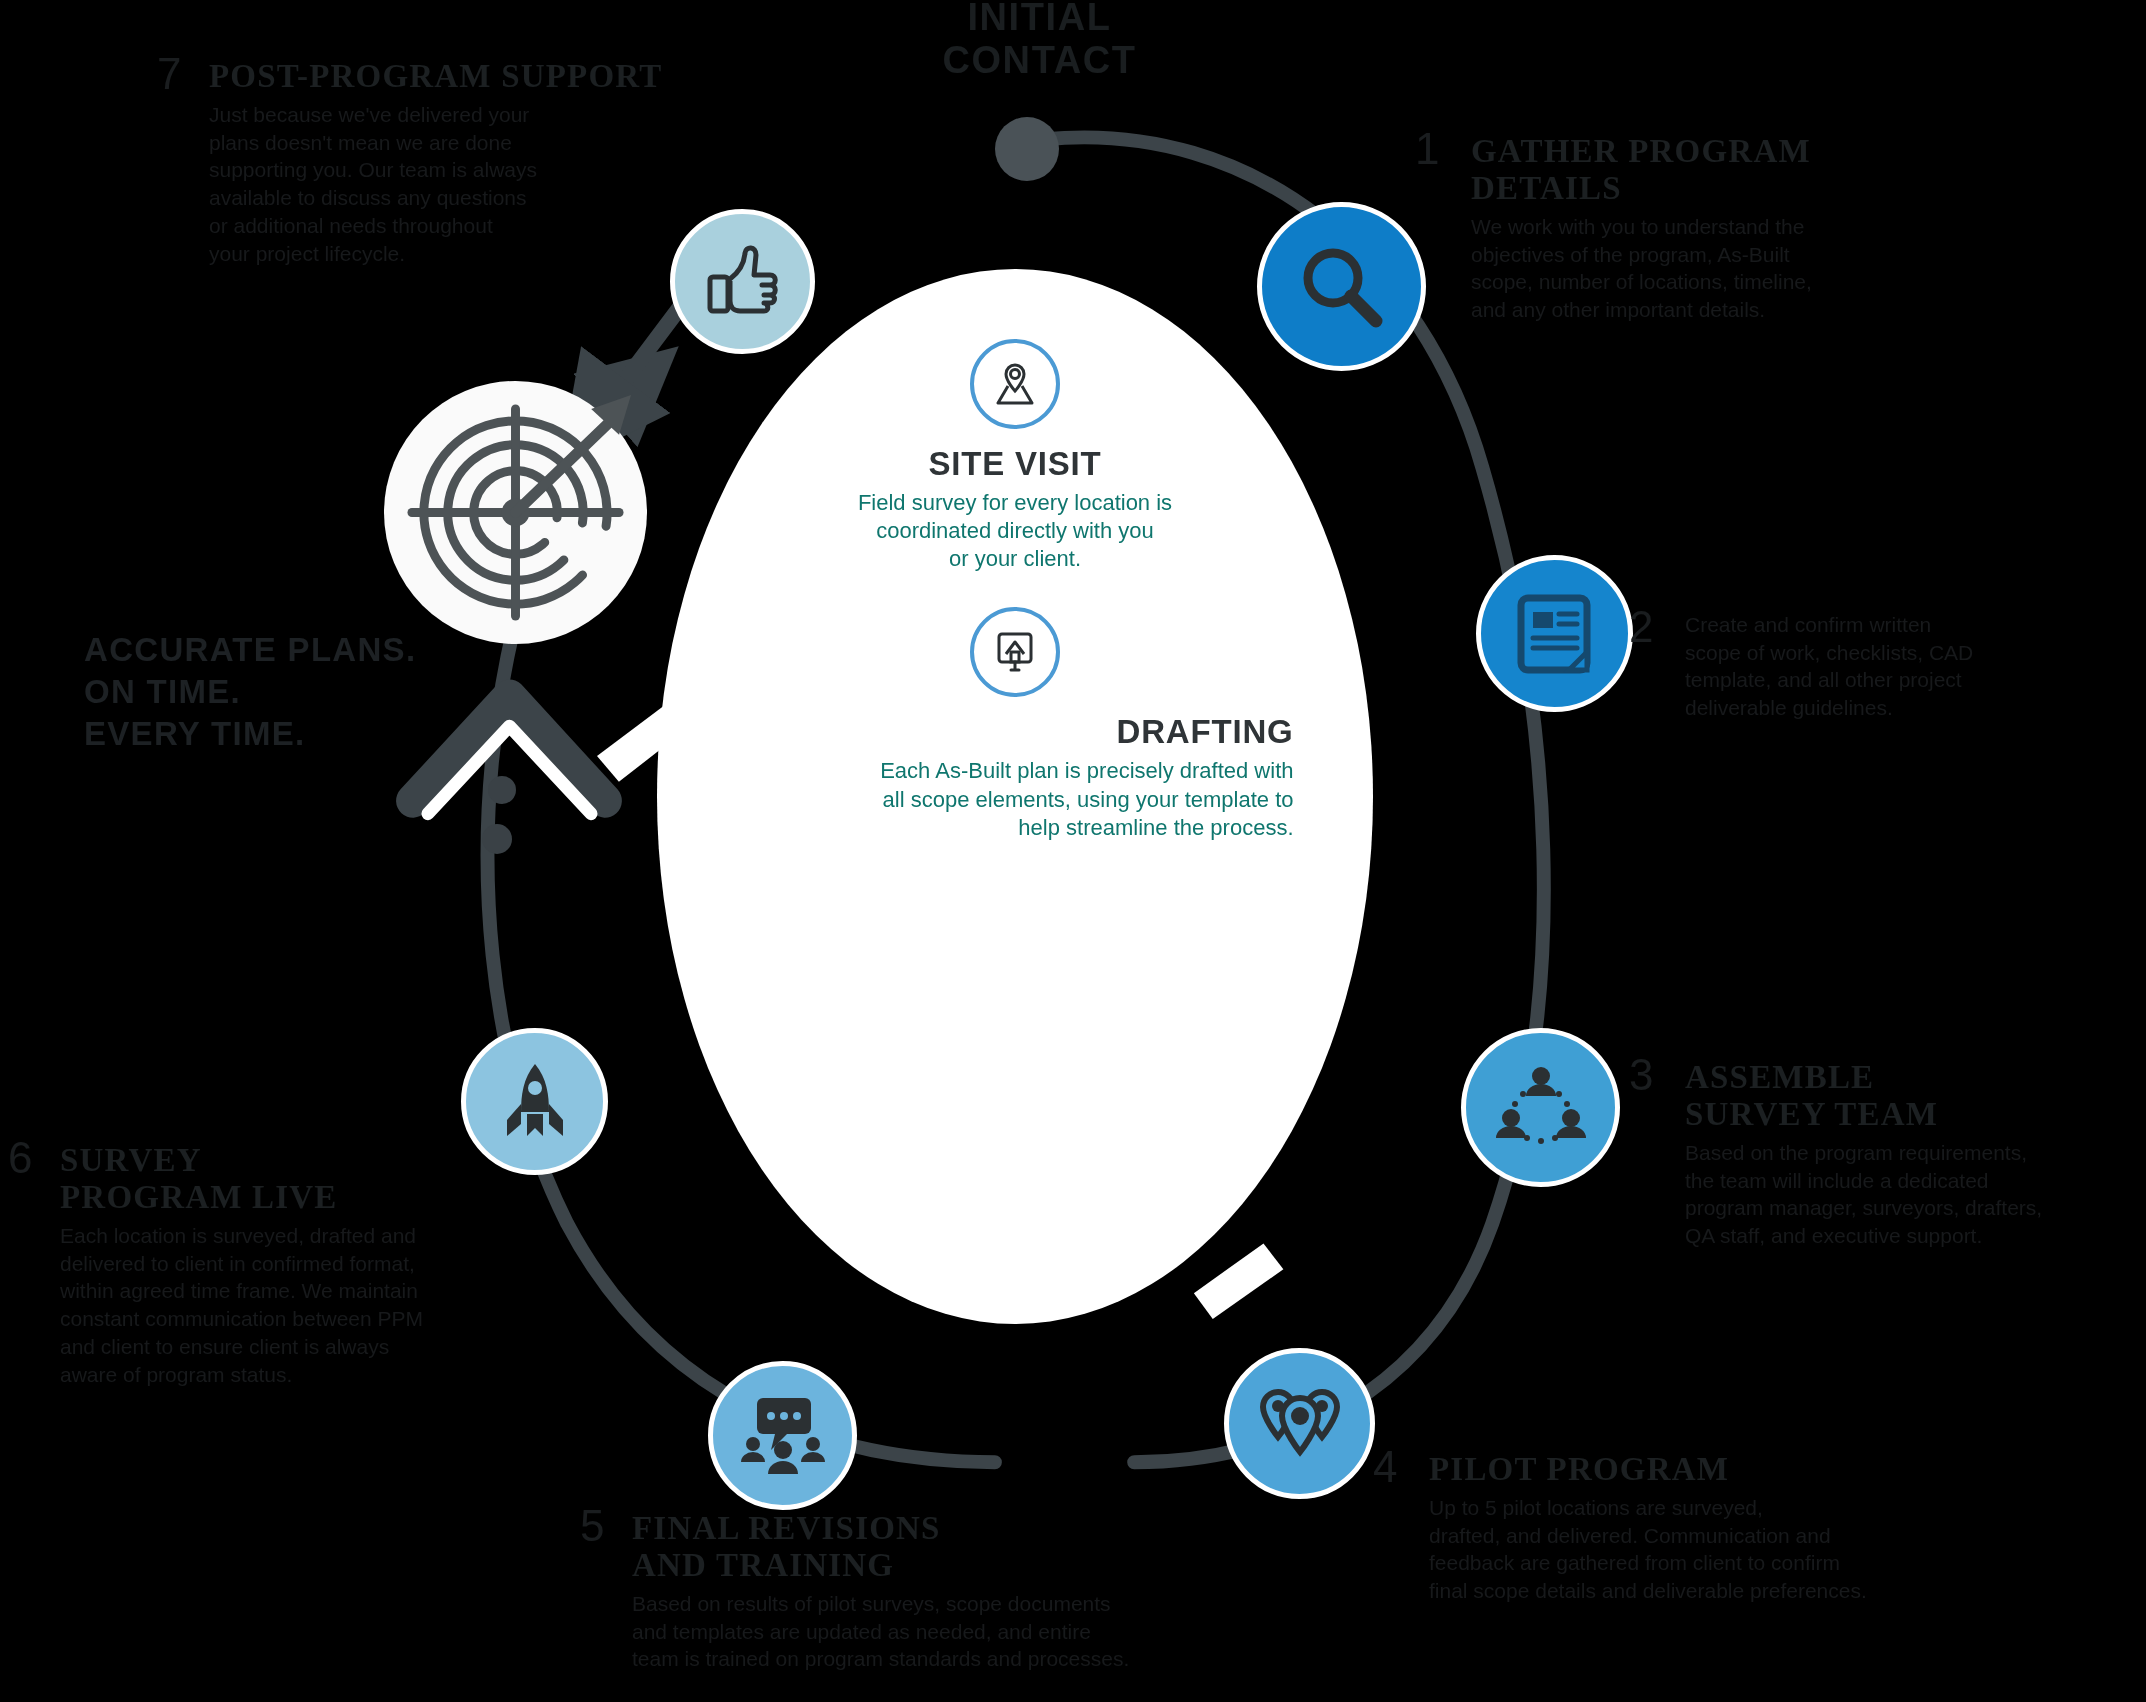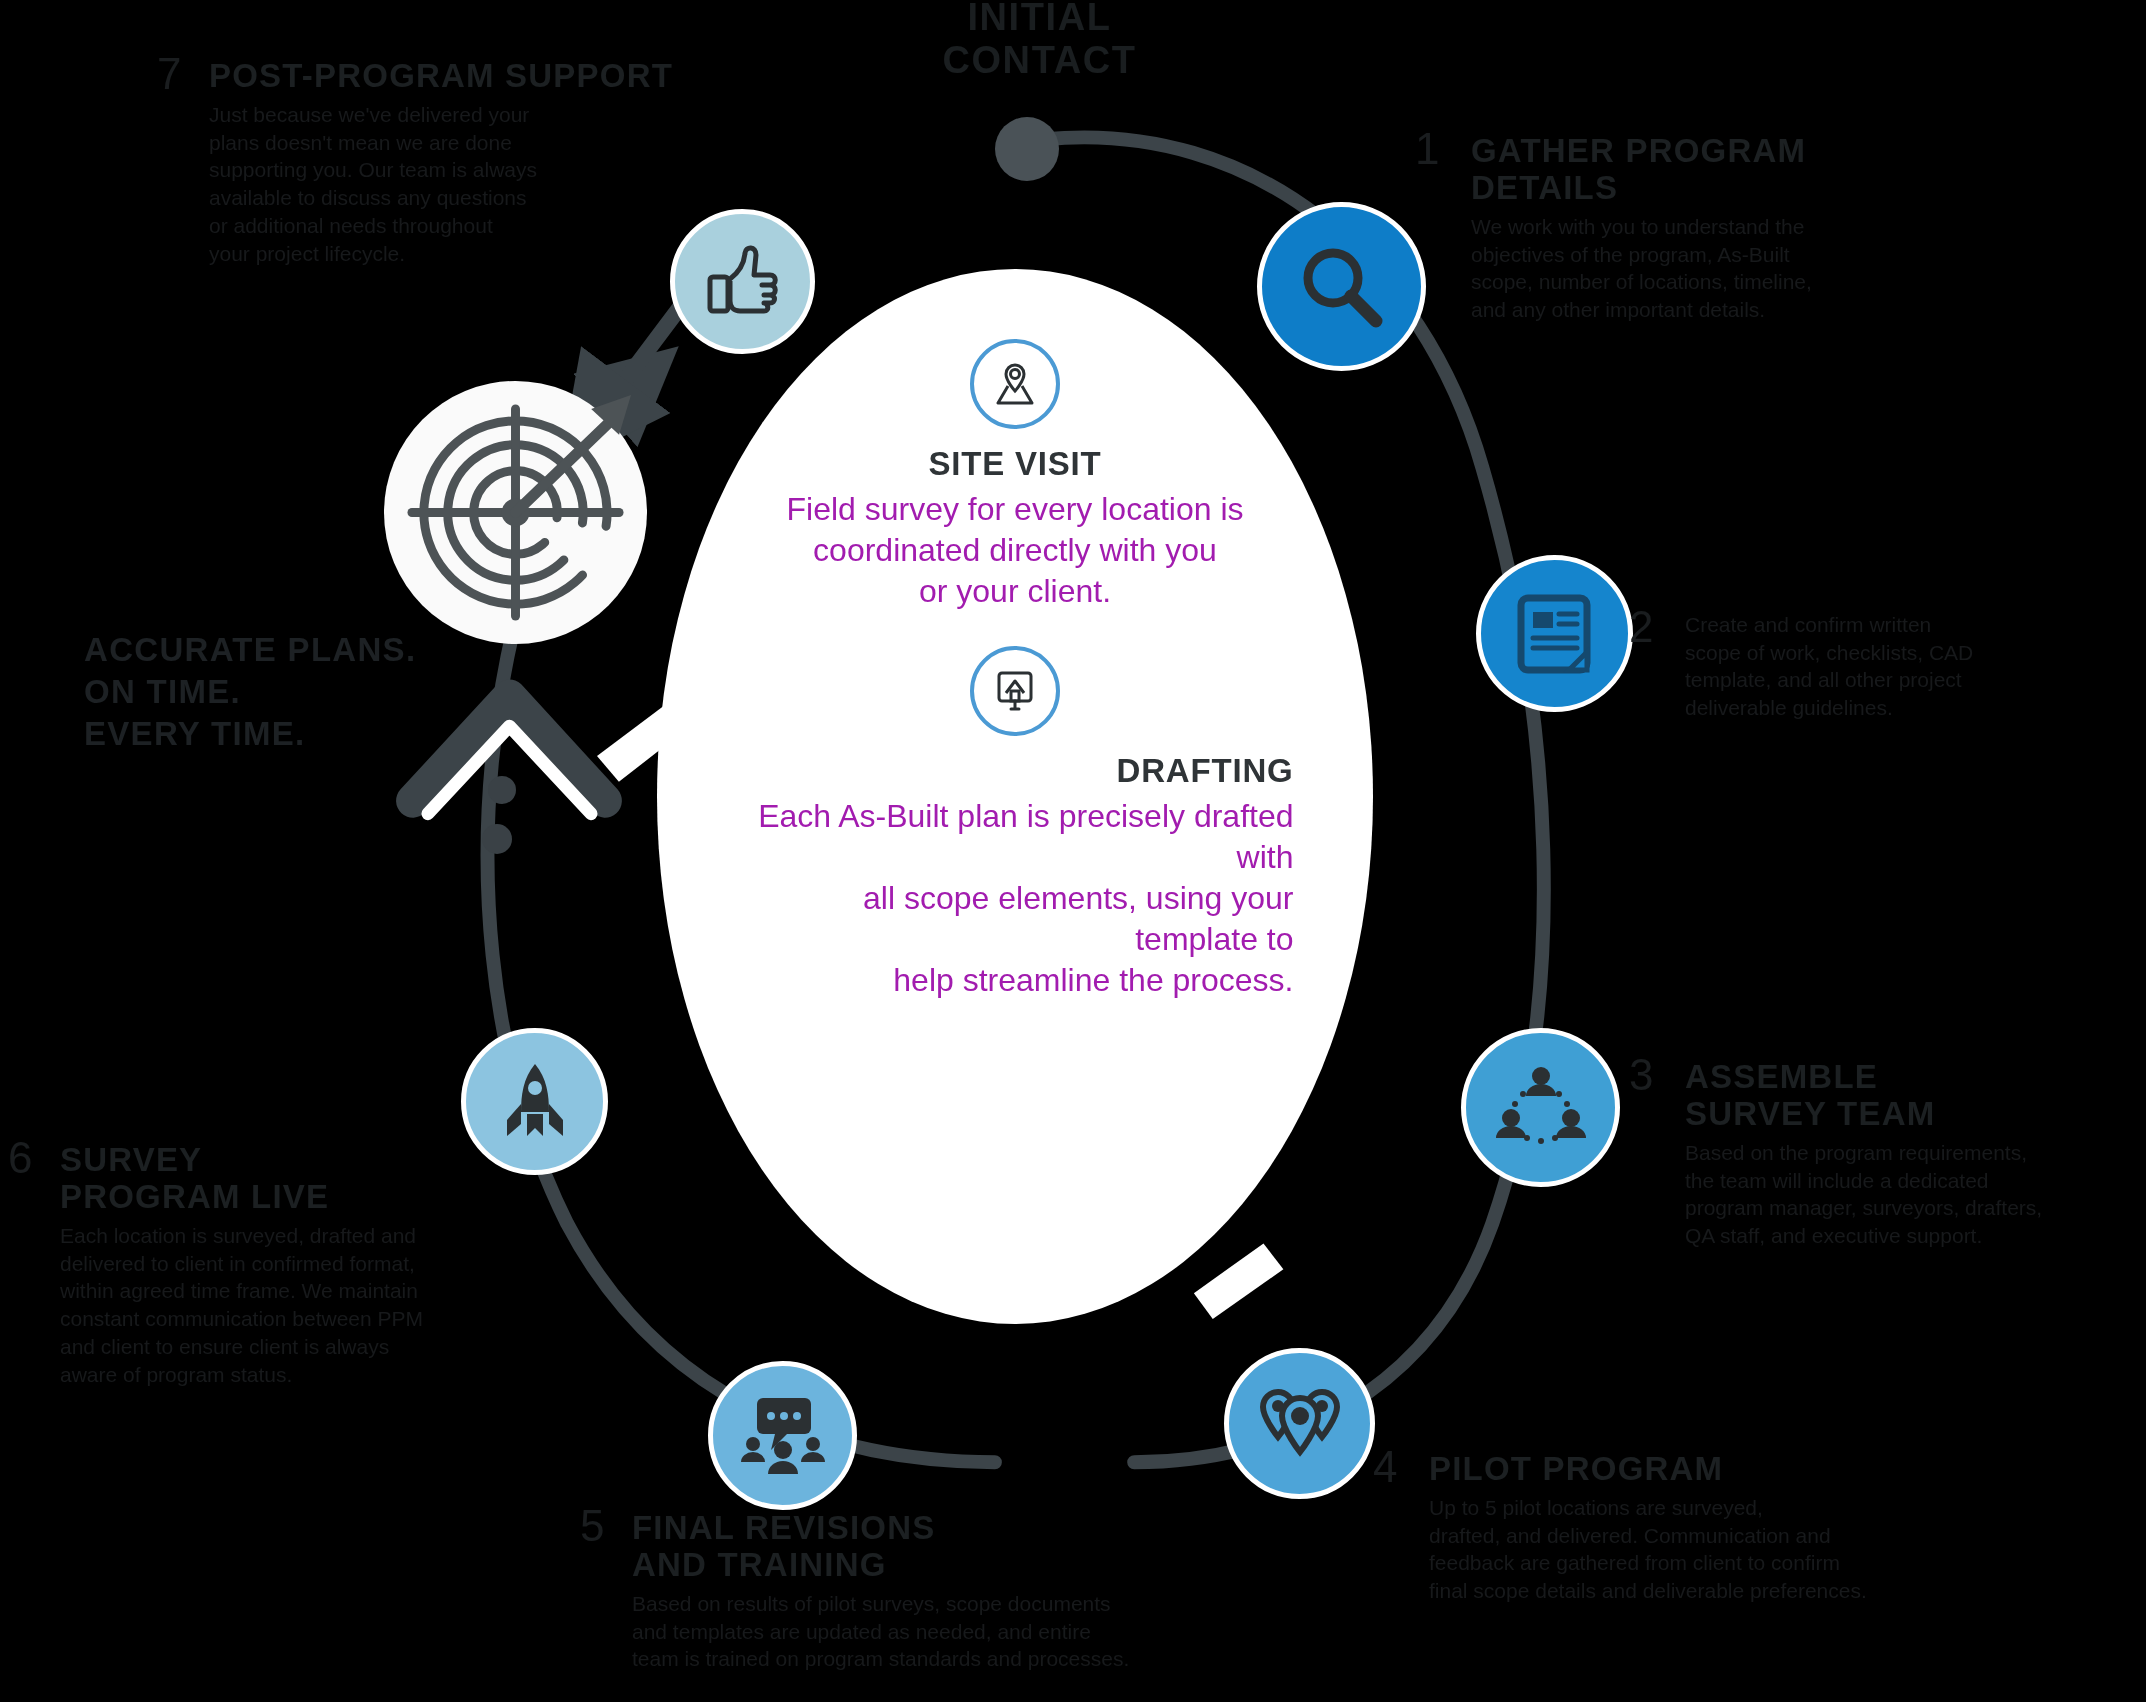--- a/index.html
+++ b/index.html
@@ -13,21 +13,21 @@
   
   .step{position:absolute;}
   .step .num{
     position:absolute;left:0;top:-6px;
     font-size:44px;font-weight:400;color:#1a1d1f;line-height:1;
   }
   .step .body{margin-left:52px;}
   .step .title{
     font-size:33px;font-weight:700;letter-spacing:1.2px;
     color:#1c2022;line-height:1.12;text-transform:uppercase;
-    margin:0 0 6px 0;white-space:pre-line;
+    margin:0 0 6px 0;white-space:pre-line;font-family:Liberation Serif, serif;
   }
   .step .desc{
     font-size:21px;line-height:1.32;color:#17191b;margin:0;
     white-space:pre-line;font-weight:400;
   }
   .step.right .body{margin-left:56px;}
 
   .callout{
     position:absolute;font-size:33px;font-weight:700;letter-spacing:1.3px;
     color:#1d2124;line-height:1.28;white-space:pre-line;text-transform:uppercase;
@@ -52,21 +52,21 @@
   .core-block + .core-block{margin-top:26px;text-align:right;}
   .core-ic{
     width:82px;height:82px;border-radius:50%;border:4px solid #4b9ad4;
     margin:0 auto 16px auto;display:flex;align-items:center;justify-content:center;
     background:#fff;
   }
   .core-h{
     font-size:33px;font-weight:700;letter-spacing:0.8px;color:#2f3437;
     margin:8px 0 6px 0;text-transform:uppercase;
   }
-  .core-p{font-size:32px;line-height:1.28;color:#a21caf;margin:0;white-space:pre-line;}
+  .core-p{font-size:22px;line-height:1.28;color:#0f766e;margin:0;white-space:pre-line;}
 
   
   .node{
     position:absolute;border-radius:50%;border:5px solid #fff;
     display:flex;align-items:center;justify-content:center;box-sizing:border-box;
   }
   .node svg{display:block;}
   .node.target{background:#fafafa;border:none;}
   .dot-node{position:absolute;border-radius:50%;background:#4a5257;}
   .small-dot{position:absolute;border-radius:50%;background:#3a4146;}

